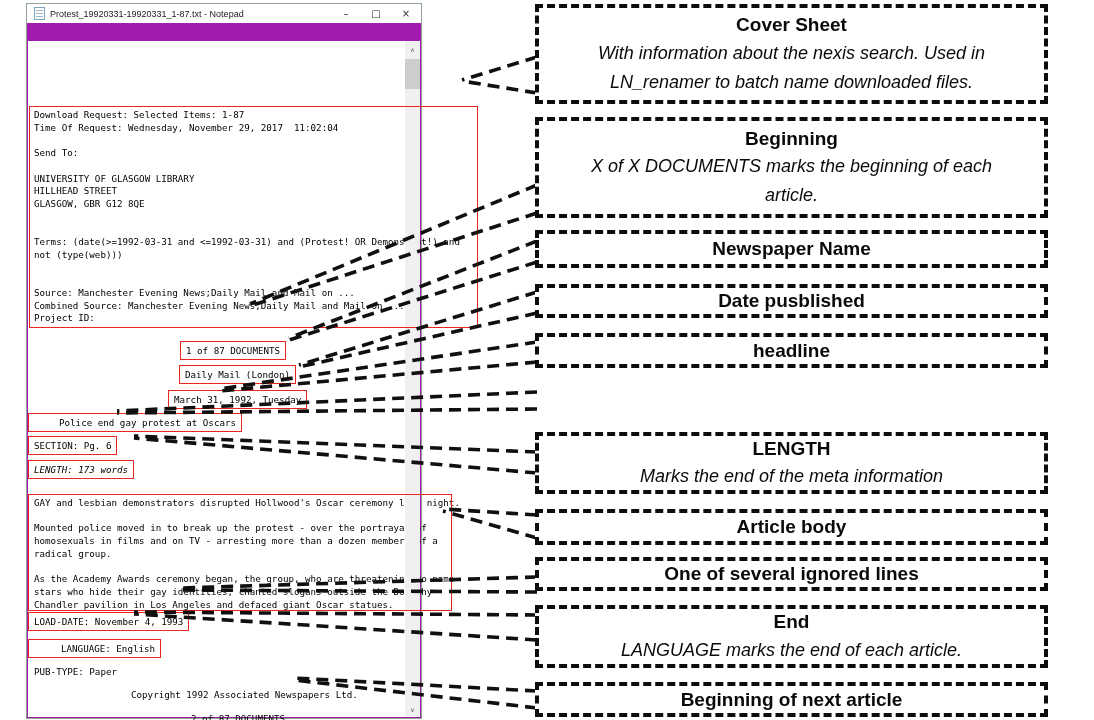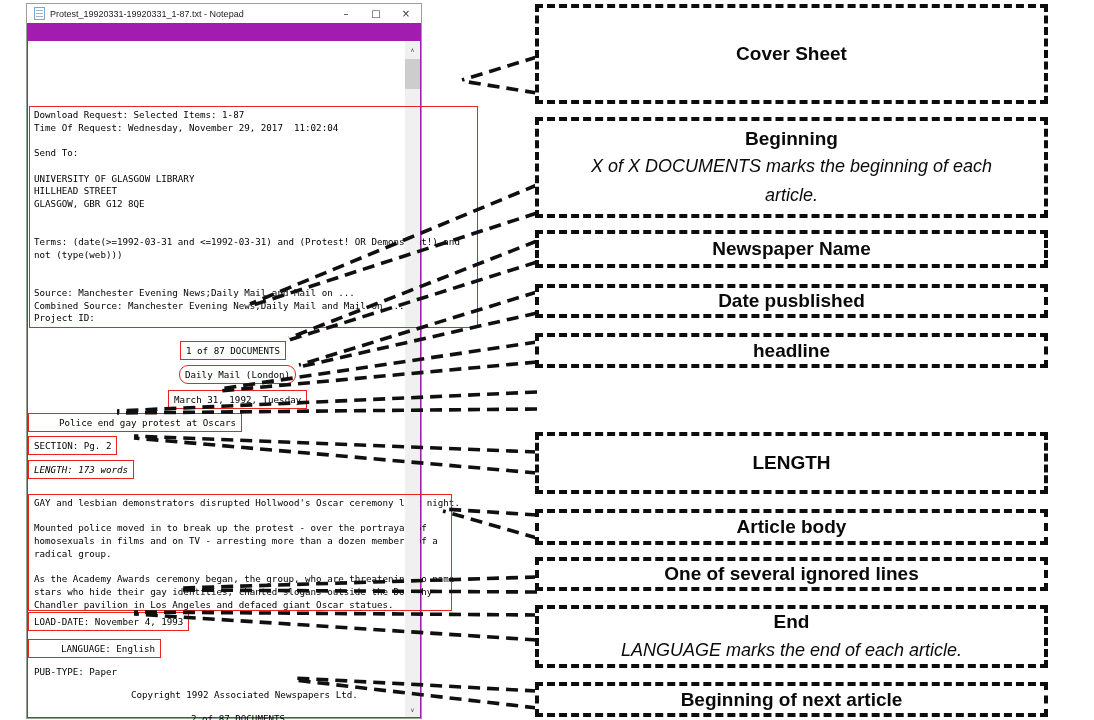--- a/index.html
+++ b/index.html
@@ -85,24 +85,24 @@
 Terms: (date(&gt;=1992-03-31 and &lt;=1992-03-31) and (Protest! OR Demonstrat!) and
 not (type(web)))
 
 
 Source: Manchester Evening News;Daily Mail and Mail on ...
 Combined Source: Manchester Evening News;Daily Mail and Mail on ...
 Project ID:</div>
       <div class="redbox" style="left:1px; top:65px; width:449px; height:222px;"></div>
 
       <div class="boxedline" style="left:152px; top:300px;">1 of 87 DOCUMENTS</div>
-      <div class="boxedline" style="left:151px; top:324px;border-radius:9px;">Daily Mail (London)</div>
+      <div class="boxedline" style="left:151px; top:324px;">Daily Mail (London)</div>
       <div class="boxedline" style="left:140px; top:349px;">March 31, 1992, Tuesday</div>
       <div class="boxedline" style="left:0px; top:372px;padding-left:30px;">Police end gay protest at Oscars</div>
-      <div class="boxedline" style="left:0px; top:395px;">SECTION: Pg. 2</div>
+      <div class="boxedline" style="left:0px; top:395px;">SECTION: Pg. 6</div>
       <div class="boxedline" style="left:0px; top:419px;font-style:italic;">LENGTH: 173 words</div>
 
       <div class="doc" style="left:6px; top:456px;">GAY and lesbian demonstrators disrupted Hollwood's Oscar ceremony last night.
 
 Mounted police moved in to break up the protest - over the portrayal of
 homosexuals in films and on TV - arresting more than a dozen members of a
 radical group.
 
 As the Academy Awards ceremony began, the group, who are threatening to name
 stars who hide their gay identities, chanted slogans outside the Dorothy
@@ -165,37 +165,40 @@
         <line x1="537" y1="640" x2="134" y2="614"></line>
     </g>
     <g stroke-dasharray="12 7">
       <line x1="537" y1="691" x2="294" y2="678"></line>
         <line x1="537" y1="708" x2="294" y2="680"></line>
     </g>
   </svg>
 
   <div class="ann" style="top:4px;   height:100px;">
     <div class="ann-title">Cover Sheet</div>
+    <div class="ann-sub">With information about the nexis search. Used in
+LN_renamer to batch name downloaded files.</div>
   </div>
   <div class="ann" style="top:117px; height:101px;">
     <div class="ann-title">Beginning</div>
     <div class="ann-sub">X of X DOCUMENTS marks the beginning of each
 article.</div>
   </div>
   <div class="ann" style="top:230px; height:38px;">
     <div class="ann-title">Newspaper Name</div>
   </div>
   <div class="ann" style="top:284px; height:34px;">
     <div class="ann-title">Date pusblished</div>
   </div>
   <div class="ann" style="top:333px; height:35px;">
     <div class="ann-title">headline</div>
   </div>
   <div class="ann" style="top:432px; height:62px;">
     <div class="ann-title">LENGTH</div>
+    <div class="ann-sub">Marks the end of the meta information</div>
   </div>
   <div class="ann" style="top:509px; height:36px;">
     <div class="ann-title">Article body</div>
   </div>
   <div class="ann" style="top:557px; height:34px;">
     <div class="ann-title">One of several ignored lines</div>
   </div>
   <div class="ann" style="top:605px; height:63px;">
     <div class="ann-title">End</div>
     <div class="ann-sub">LANGUAGE marks the end of each article.</div>

